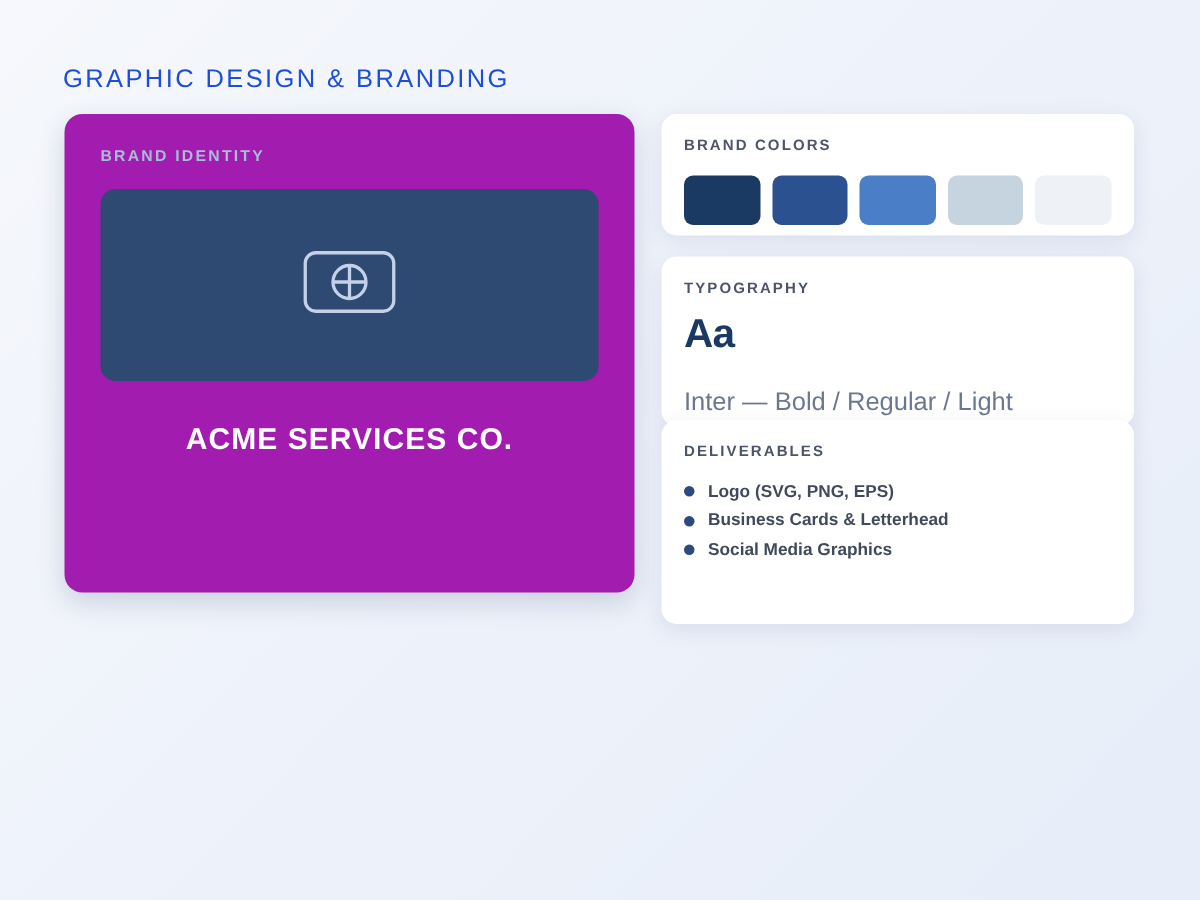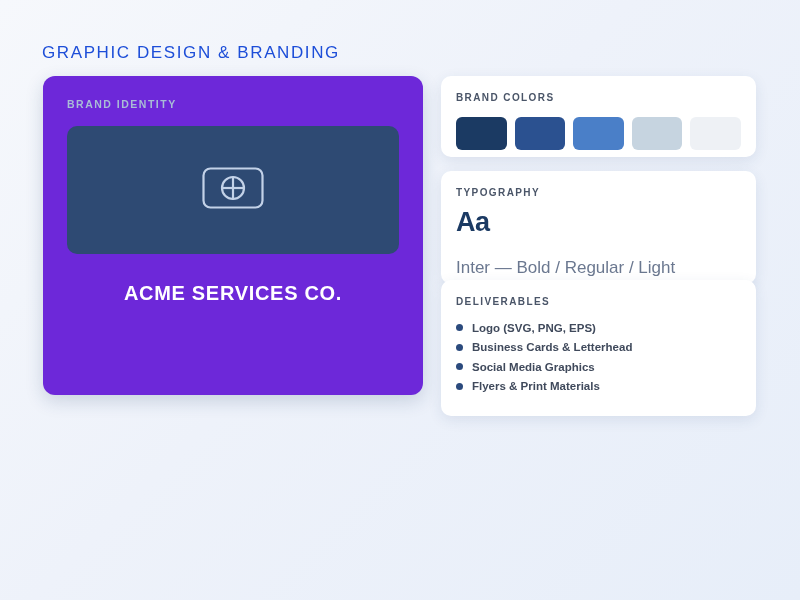--- a/index.html
+++ b/index.html
@@ -20,21 +20,21 @@
     font-weight: normal;
     letter-spacing: 1.6px;
     color: #1d4ed8;
   }
 
   
   .brand-card {
     position: absolute;
     left: 43px; top: 76px;
     width: 380px; height: 319px;
-    background: #6d28d9;
+    background: #a21caf;
     border-radius: 12px;
     box-shadow: 0 6px 18px rgba(30,61,107,0.18);
     padding: 22px 24px;
   }
   .brand-card-label {
     font-size: 10.5px;
     font-weight: bold;
     letter-spacing: 1.5px;
     color: #a9bcd6;
   }
@@ -167,18 +167,14 @@
       <span class="deliverable-text">Logo (SVG, PNG, EPS)</span>
     </div>
     <div class="deliverable-item">
       <span class="bullet"></span>
       <span class="deliverable-text">Business Cards &amp; Letterhead</span>
     </div>
     <div class="deliverable-item">
       <span class="bullet"></span>
       <span class="deliverable-text">Social Media Graphics</span>
     </div>
-    <div class="deliverable-item">
-      <span class="bullet"></span>
-      <span class="deliverable-text">Flyers &amp; Print Materials</span>
-    </div>
   </div>
 </div>
 
 </body></html>

